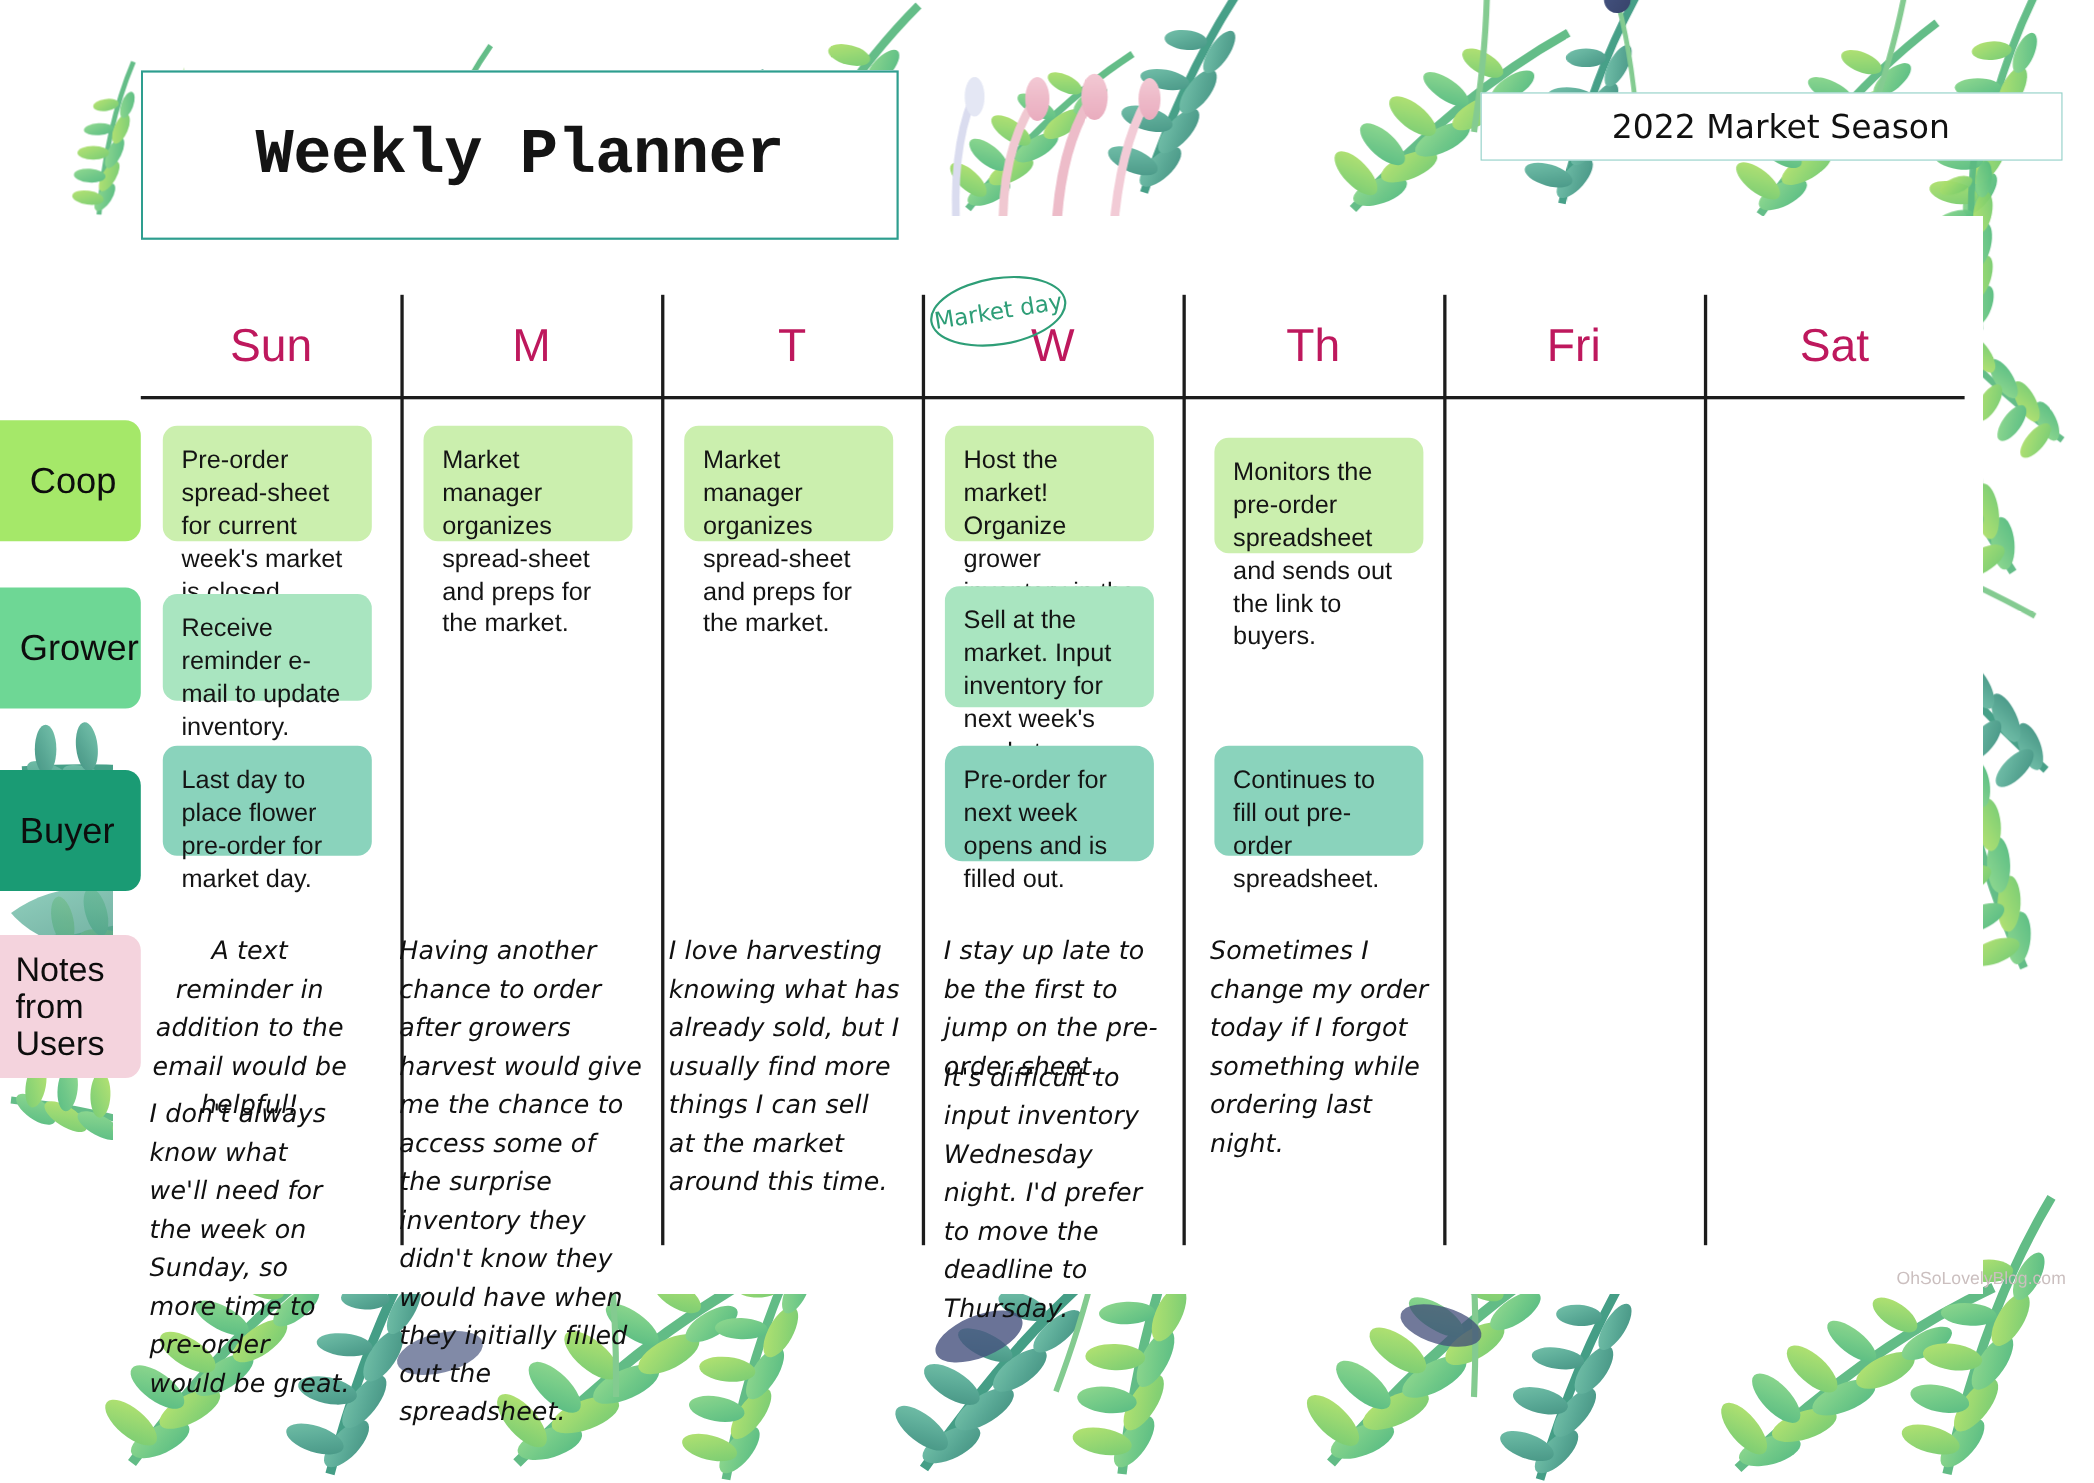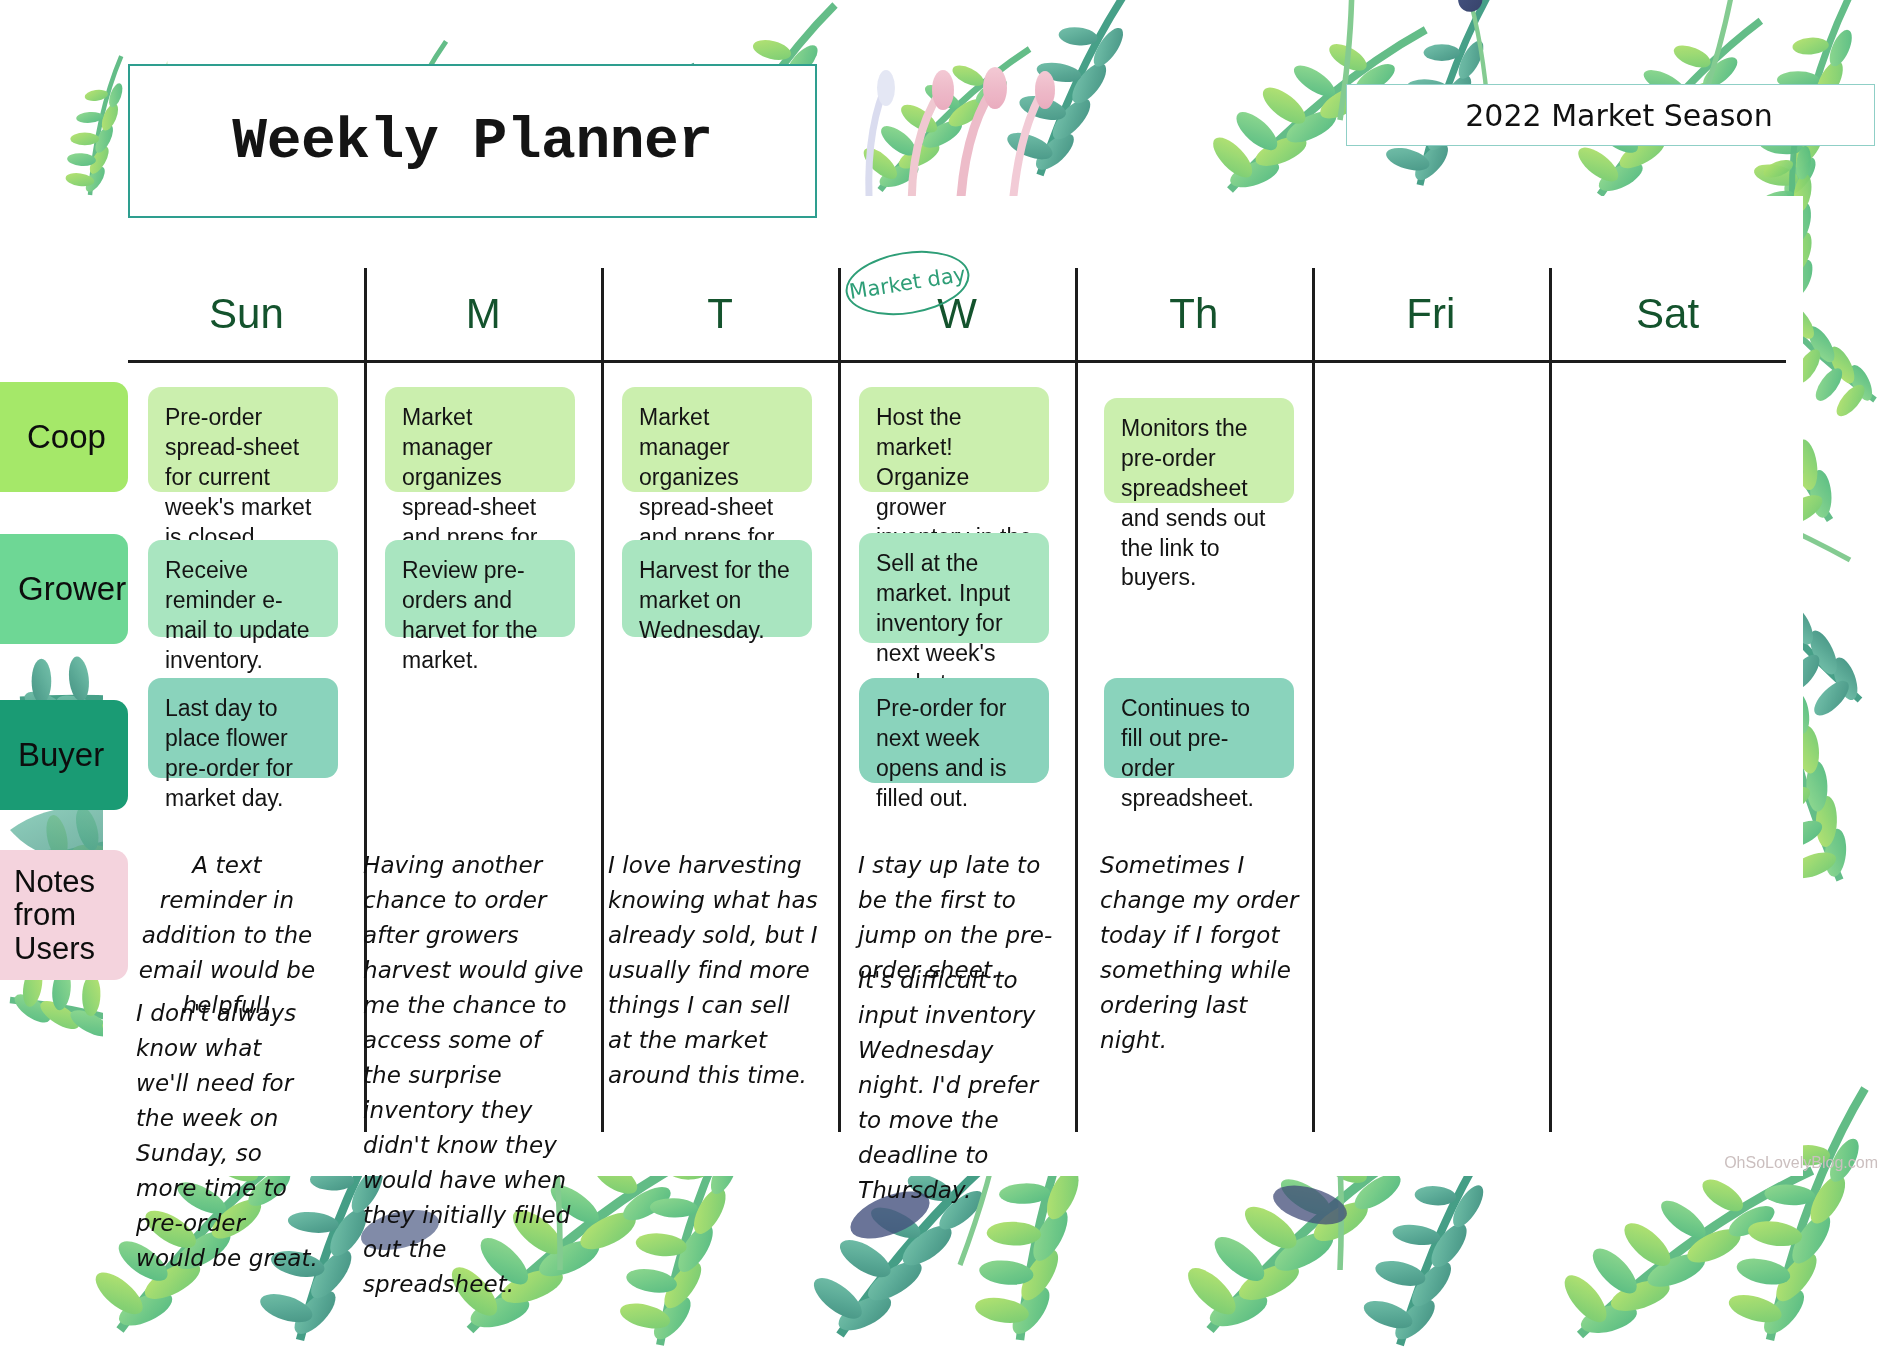--- a/index.html
+++ b/index.html
@@ -90,21 +90,21 @@
   }
   .day-head {
     flex: 1 1 0;
     position: relative;
     display: flex;
     align-items: center;
     justify-content: center;
   }
   .day-head-label {
     font-size: 42px;
-    color: #14532d;
+    color: #be185d;
     font-family: "Liberation Sans", sans-serif;
     font-weight: 400;
   }
 
   
   #market-day-callout {
     position: absolute;
     left: 845px;
     top: 252px;
     width: 125px;
@@ -422,22 +422,20 @@
 
 <div class="cards-layer">
 
   <div class="task-card" style="left:148px; top:387px; width:190px; height:105px; background:#cbefae;">Pre-order spread-sheet for current week's market is closed.</div>
   <div class="task-card" style="left:385px; top:387px; width:190px; height:105px; background:#cbefae;">Market manager organizes spread-sheet and preps for the market.</div>
   <div class="task-card" style="left:622px; top:387px; width:190px; height:105px; background:#cbefae;">Market manager organizes spread-sheet and preps for the market.</div>
   <div class="task-card" style="left:859px; top:387px; width:190px; height:105px; background:#cbefae;">Host the market! Organize grower inventory in the pre-order sheet</div>
   <div class="task-card" style="left:1104px; top:398px; width:190px; height:105px; background:#cbefae;">Monitors the pre-order spreadsheet and sends out the link to buyers.</div>
 
   <div class="task-card" style="left:148px; top:540px; width:190px; height:97px; background:#a9e5c0;">Receive reminder e-mail to update inventory.</div>
-  <div class="task-card" style="left:385px; top:540px; width:190px; height:97px; background:#a9e5c0;">Review pre-orders and harvet for the market.</div>
-  <div class="task-card" style="left:622px; top:540px; width:190px; height:97px; background:#a9e5c0;">Harvest for the market on Wednesday.</div>
   <div class="task-card" style="left:859px; top:533px; width:190px; height:110px; background:#a9e5c0;">Sell at the market. Input inventory for next week's market.</div>
 
   <div class="task-card" style="left:148px; top:678px; width:190px; height:100px; background:#8ad3bc;">Last day to place flower pre-order for market day.</div>
   <div class="task-card" style="left:859px; top:678px; width:190px; height:105px; background:#8ad3bc;border-radius:16px;">Pre-order for next week opens and is filled out.</div>
   <div class="task-card" style="left:1104px; top:678px; width:190px; height:100px; background:#8ad3bc;">Continues to fill out pre-order spreadsheet.</div>
 </div>
 
 <div class="note-block" style="left:136px; top:848px; width:182px;text-align:center;">A text reminder in addition to the email would be helpful!</div>
 <div class="note-block" style="left:136px; top:996px; width:182px;">I don't always know what we'll need for the week on Sunday, so more time to pre-order would be great.</div>
 

